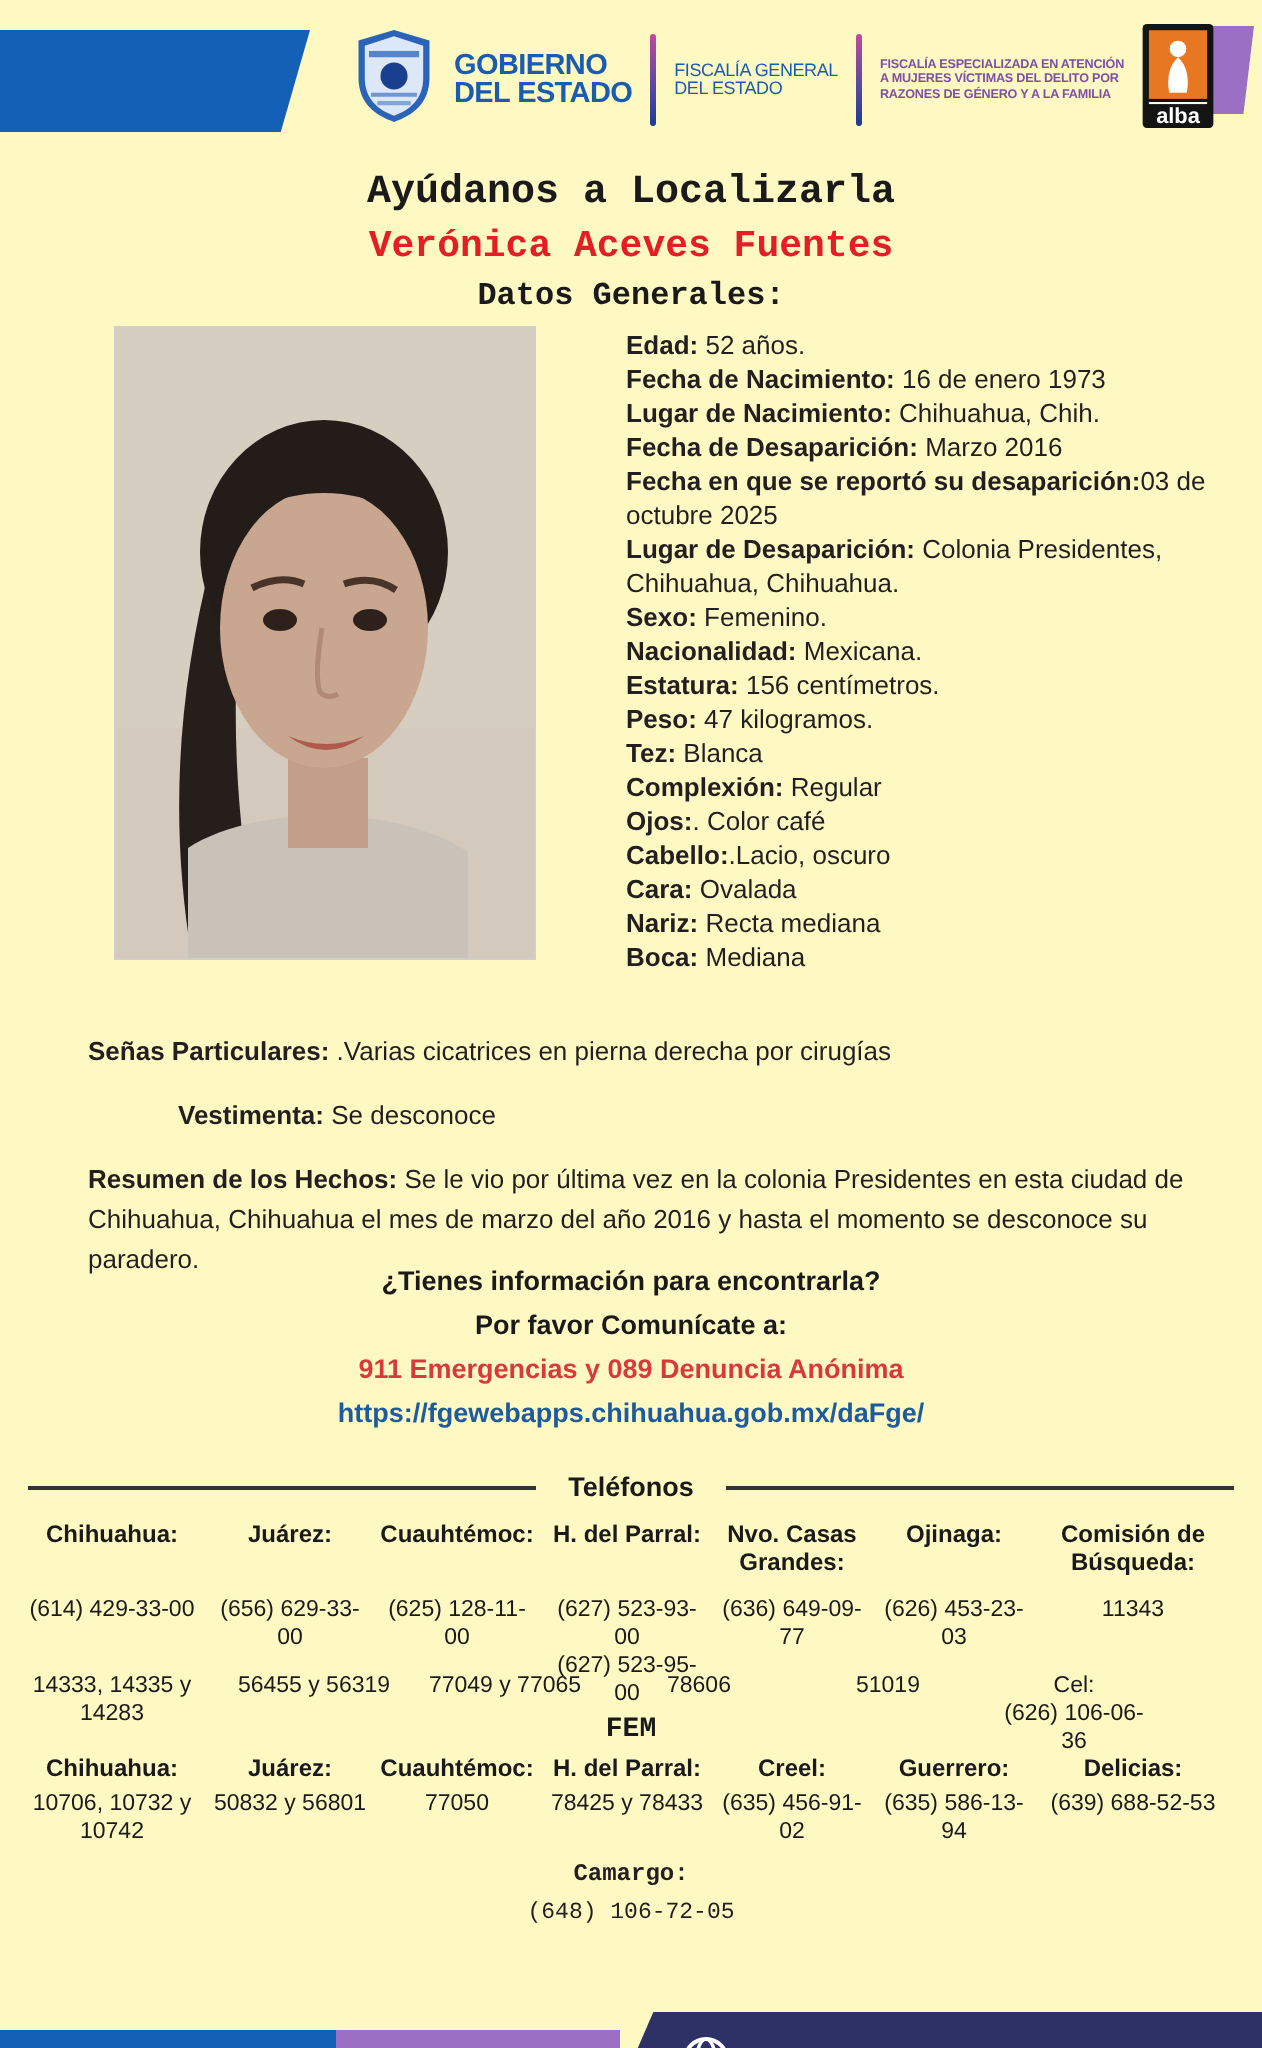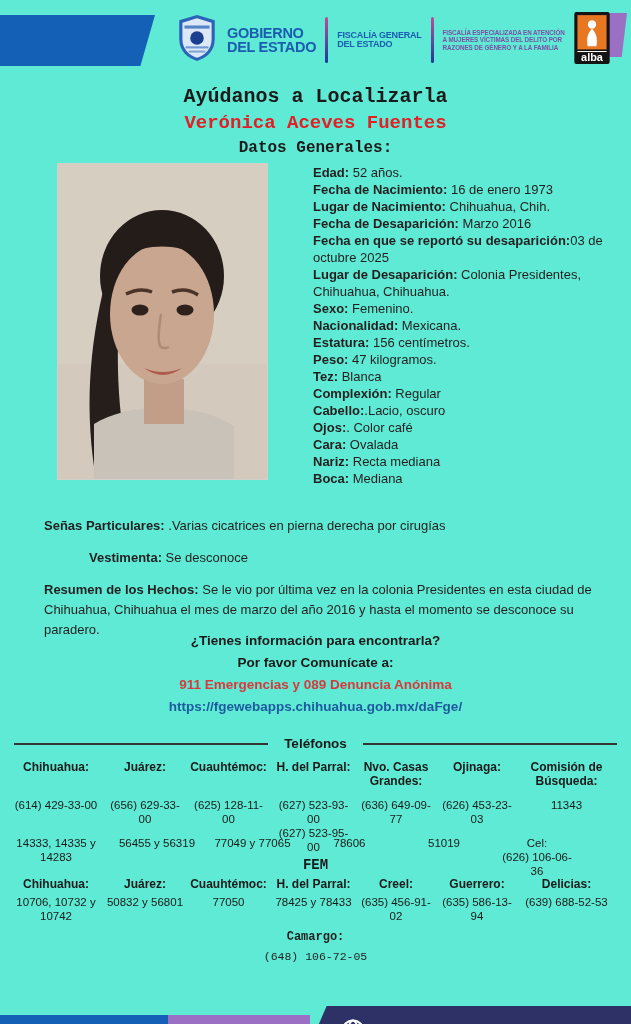--- a/index.html
+++ b/index.html
@@ -1,27 +1,27 @@
 <!DOCTYPE html>
 <html><head>
 <meta charset="utf-8">
 <style>
   html,body{margin:0;padding:0;background:#ffffff;}
-  #poster{position:relative;width:631px;height:1024px;background:#5eead4;overflow:hidden;
+  #poster{position:relative;width:631px;height:1024px;background:#fef9c3;overflow:hidden;
           font-family:"Liberation Sans", sans-serif;color:#231f20;}
 
   
   .blue-slab{position:absolute;left:-8px;top:15px;width:163px;height:51px;background:#1560b7;
              transform:skewX(-16deg);transform-origin:top left;}
   .purple-slab{position:absolute;left:583px;top:13px;width:44px;height:44px;background:#9a6fc4;
                clip-path:polygon(0 0,100% 0,88% 100%,14% 100%);}
   .logo-row{position:absolute;left:176px;top:11px;height:58px;display:flex;align-items:center;gap:9px;}
   .gob-text{color:#1b5cb0;font-weight:bold;font-size:14.5px;line-height:14.5px;letter-spacing:-0.3px;}
   .vbar{width:3px;height:46px;background:linear-gradient(180deg,#c14a9b 0%,#5b4a9e 55%,#1b3c94 100%);border-radius:2px;}
-  .fge-text{color:#1b5cb0;font-weight:bold;font-size:9px;line-height:9.5px;letter-spacing:-0.2px;}
+  .fge-text{color:#1b5cb0;font-weight:normal;font-size:9px;line-height:9.5px;letter-spacing:-0.2px;}
   .femu-text{color:#7d4fa5;font-weight:bold;font-size:6.3px;line-height:7.2px;letter-spacing:-0.1px;}
 
   
   .t-center{position:absolute;left:0;width:631px;text-align:center;font-family:Liberation Mono, monospace;}
   #title-main{top:85px;font-size:20px;font-weight:bold;color:#1a1a1a;}
   #title-name{top:112px;font-size:19px;font-weight:bold;color:#e31e25;}
   #title-datos{top:139px;font-size:16px;font-weight:bold;color:#1a1a1a;}
 
   
   #photo{position:absolute;left:57px;top:163px;width:211px;height:317px;border:1px solid #d2cfca;
@@ -146,22 +146,22 @@
     <div class="field"><b>Lugar de Nacimiento:</b><span> Chihuahua, Chih.</span></div>
     <div class="field"><b>Fecha de Desaparición:</b><span> Marzo 2016</span></div>
     <div class="field"><b>Fecha en que se reportó su desaparición:</b><span>03 de octubre 2025</span></div>
     <div class="field"><b>Lugar de Desaparición:</b><span> Colonia Presidentes, Chihuahua, Chihuahua.</span></div>
     <div class="field"><b>Sexo:</b><span> Femenino.</span></div>
     <div class="field"><b>Nacionalidad:</b><span> Mexicana.</span></div>
     <div class="field"><b>Estatura:</b><span> 156 centímetros.</span></div>
     <div class="field"><b>Peso:</b><span> 47 kilogramos.</span></div>
     <div class="field"><b>Tez:</b><span> Blanca</span></div>
     <div class="field"><b>Complexión:</b><span> Regular</span></div>
+    <div class="field"><b>Ojos:</b><span>. Color café</span></div>
     <div class="field"><b>Cabello:</b><span>.Lacio, oscuro</span></div>
-    <div class="field"><b>Ojos:</b><span>. Color café</span></div>
     <div class="field"><b>Cara:</b><span> Ovalada</span></div>
     <div class="field"><b>Nariz:</b><span> Recta mediana</span></div>
     <div class="field"><b>Boca:</b><span> Mediana</span></div>
   </div>
 
   <div class="para" id="p-senas">
     <b>Señas Particulares:</b><span> .Varias cicatrices en pierna derecha por cirugías</span>
   </div>
   <div class="para" id="p-vestimenta">
     <b>Vestimenta:</b><span> Se desconoce</span>

